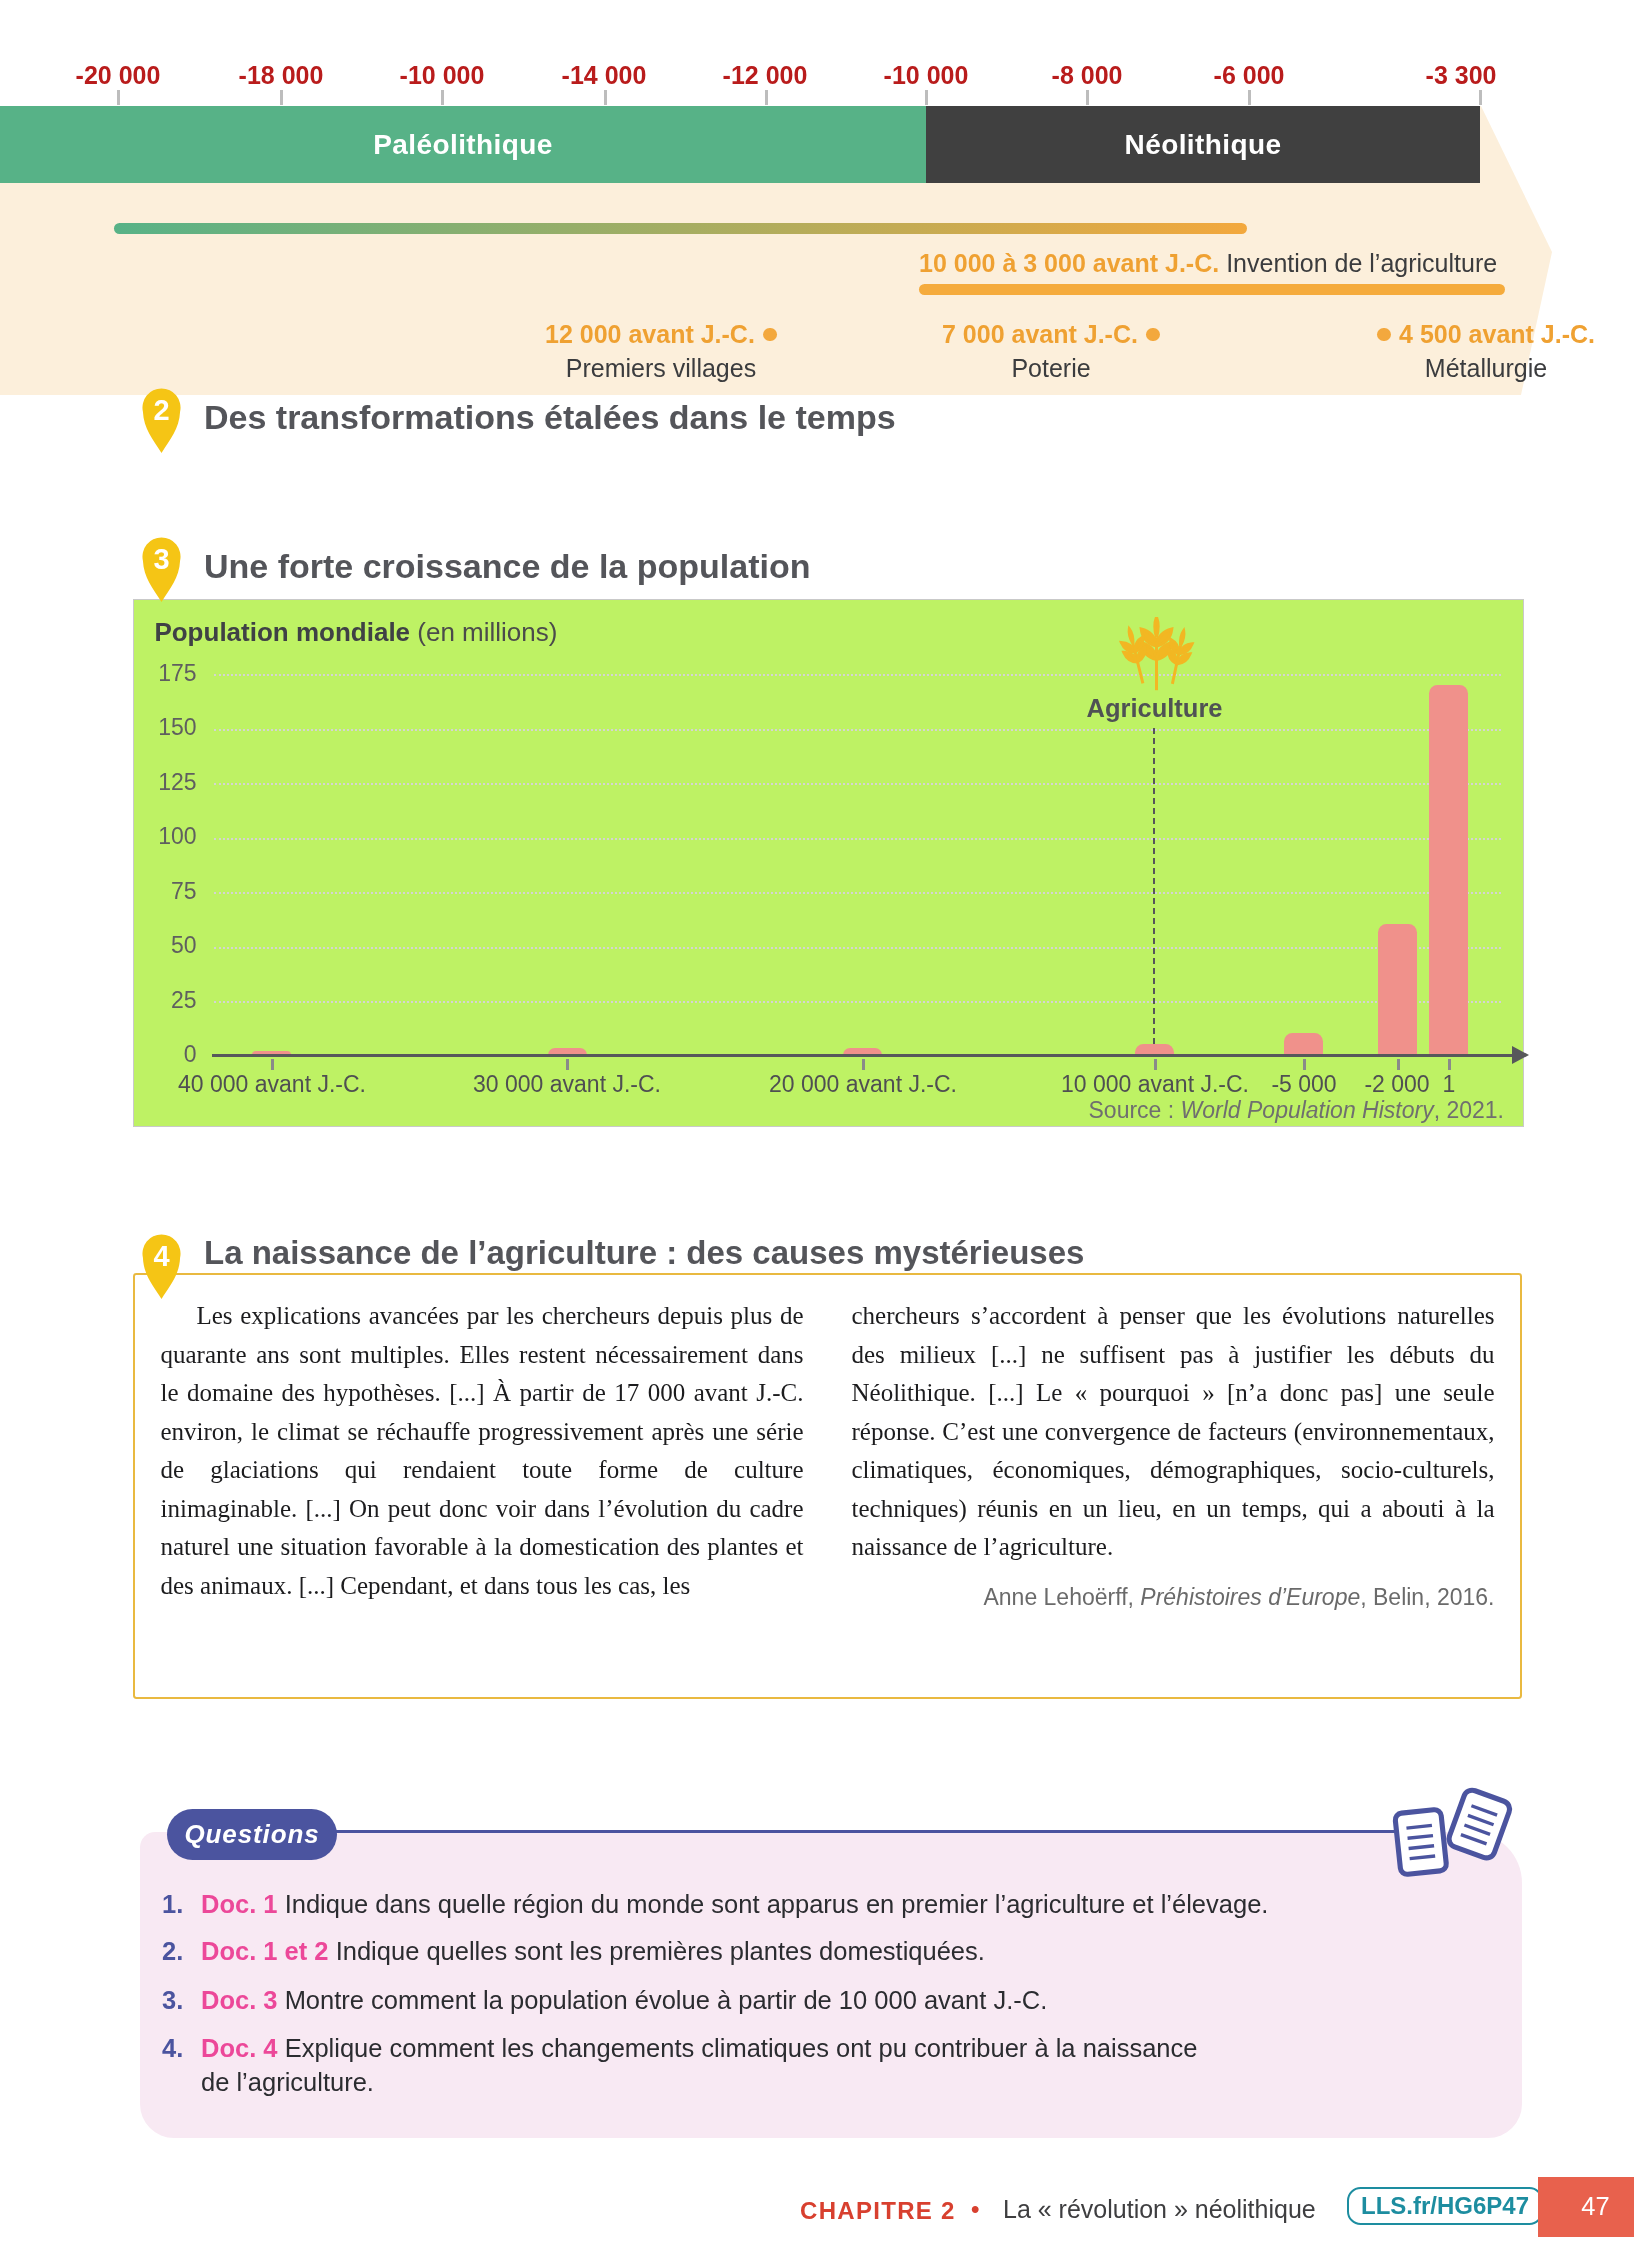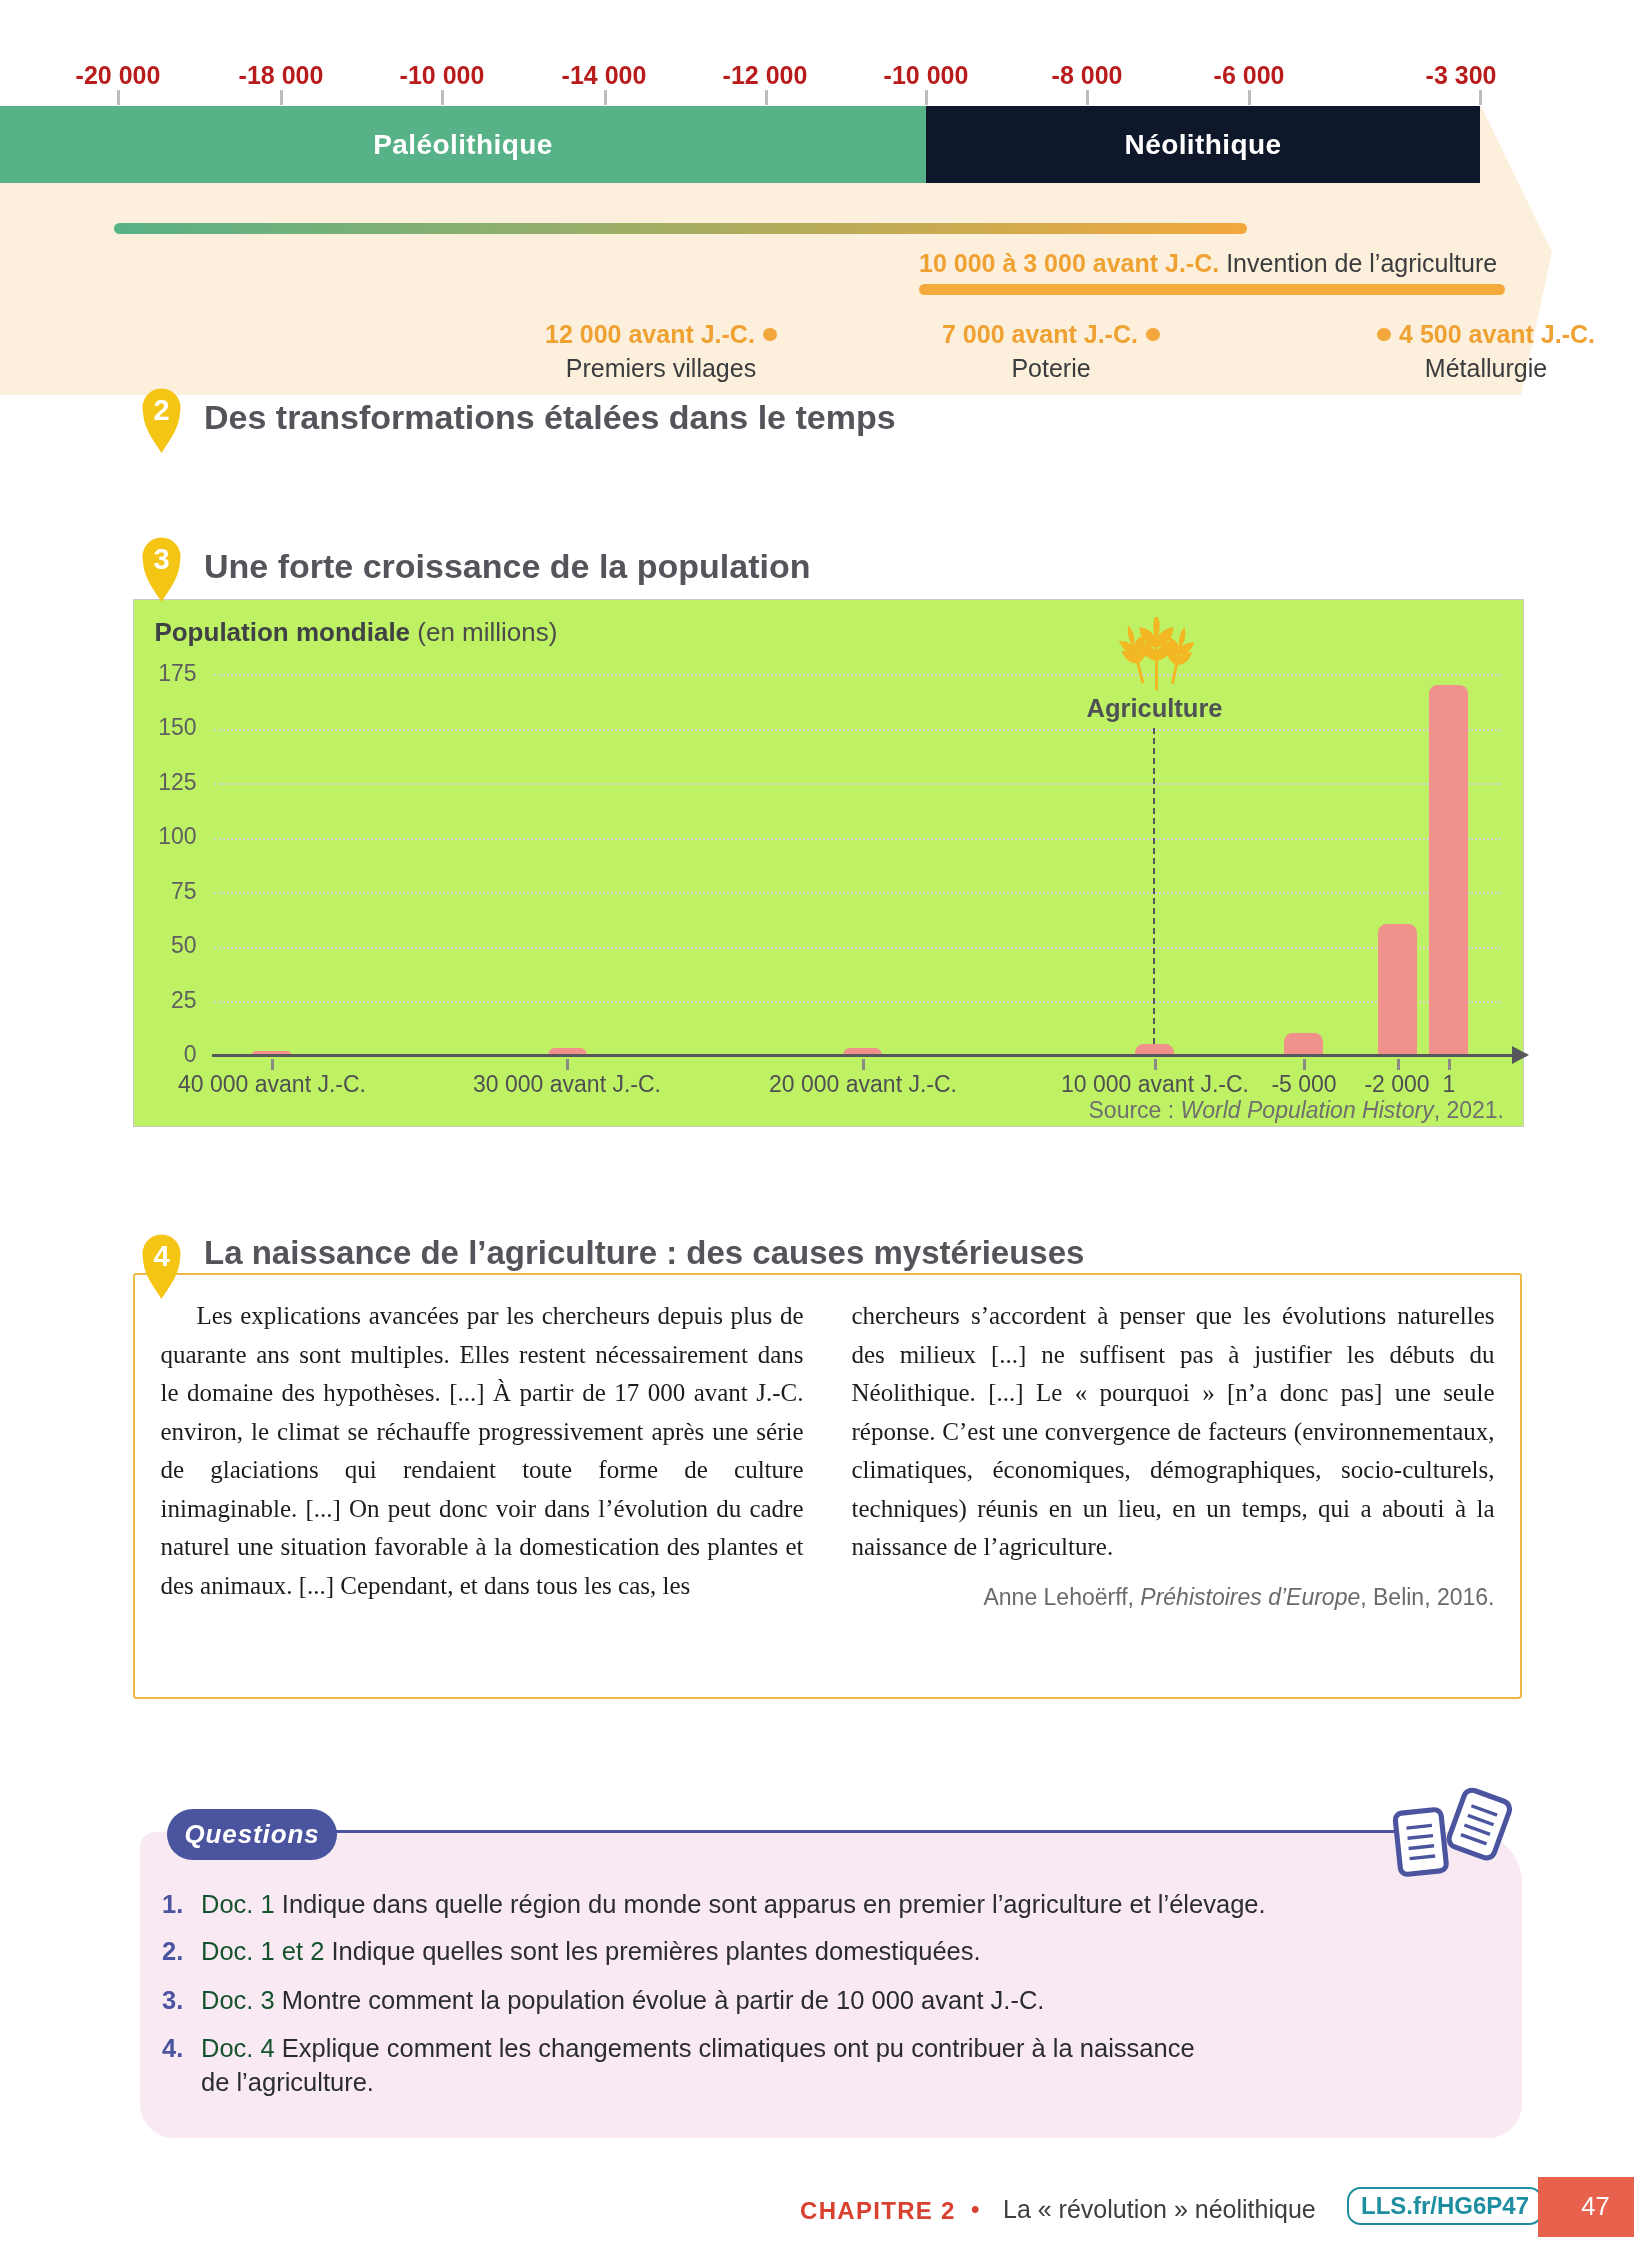--- a/index.html
+++ b/index.html
@@ -67,21 +67,21 @@
   #q-box{position:absolute;left:140px;top:1832px;width:1382px;height:306px;
     background:#f8e9f3;border-radius:15.3px 51px 34px 34px;}
   #q-line{position:absolute;left:332px;top:1830px;width:1071px;height:3.4px;background:#4b549f;}
   #q-badge{position:absolute;left:167px;top:1809px;width:170px;height:51px;background:#4b549f;
     border-radius:25.5px;display:flex;align-items:center;justify-content:center;}
   #q-badge span{color:#fff;font-size:26px;font-weight:bold;font-style:italic;letter-spacing:0.9px;}
   #q-papers{position:absolute;left:1386px;top:1784px;}
   .q-row{position:absolute;left:162px;display:flex;font-size:25.5px;line-height:34px;}
   .q-num{width:39px;flex:none;color:#4b549f;font-weight:bold;}
   .q-content{color:#2b2c30;max-width:1260px;}
-  .q-ref{color:#14532d;font-weight:normal;}
+  .q-ref{color:#ec4899;font-weight:bold;}
   .q-line2{display:block;}
 
   
   #footer{position:absolute;left:0;top:2185px;width:1370px;height:60px;}
   #footer-chapter{position:absolute;left:800px;top:12px;font-size:24px;font-weight:bold;
     color:#d8402f;letter-spacing:1.3px;}
   #footer-sep{position:absolute;left:971px;top:10.2px;font-size:24px;color:#d8402f;font-weight:bold;}
   #footer-title{position:absolute;left:1003px;top:10.2px;font-size:25px;color:#3e3e40;white-space:nowrap;}
   #footer-link{position:absolute;left:1347px;top:1.7px;border:2.6px solid #1d8da0;border-radius:13.6px;
     padding:3.4px 12px;color:#1d8da0;font-size:24px;font-weight:bold;}
@@ -111,21 +111,21 @@
   <div class="tl-tickmark" style="left:604px"></div>
   <div class="tl-tickmark" style="left:765px"></div>
   <div class="tl-tickmark" style="left:925px"></div>
   <div class="tl-tickmark" style="left:1086px"></div>
   <div class="tl-tickmark" style="left:1248px"></div>
   <div class="tl-tickmark" style="left:1479px"></div>
 
   <div class="tl-bar" style="left:0;width:926px;background:#57b287">
     <span>Paléolithique</span>
   </div>
-  <div class="tl-bar" style="left:926px;width:554px;background:#0f172a">
+  <div class="tl-bar" style="left:926px;width:554px;background:#404040">
     <span>Néolithique</span>
   </div>
 
   <div class="tl-line" style="left:114px;top:223px;width:1133px;background:linear-gradient(90deg,#57b287,#f3a83d)"></div>
 
   <div class="tl-range-text" style="left:919px;top:249px">
     <span class="dates">10 000 à 3 000 avant J.-C.</span>
     <span class="lbl">Invention de l’agriculture</span>
   </div>
   <div class="tl-line" style="left:919px;top:284px;width:586px;background:#f5ab3c"></div>

